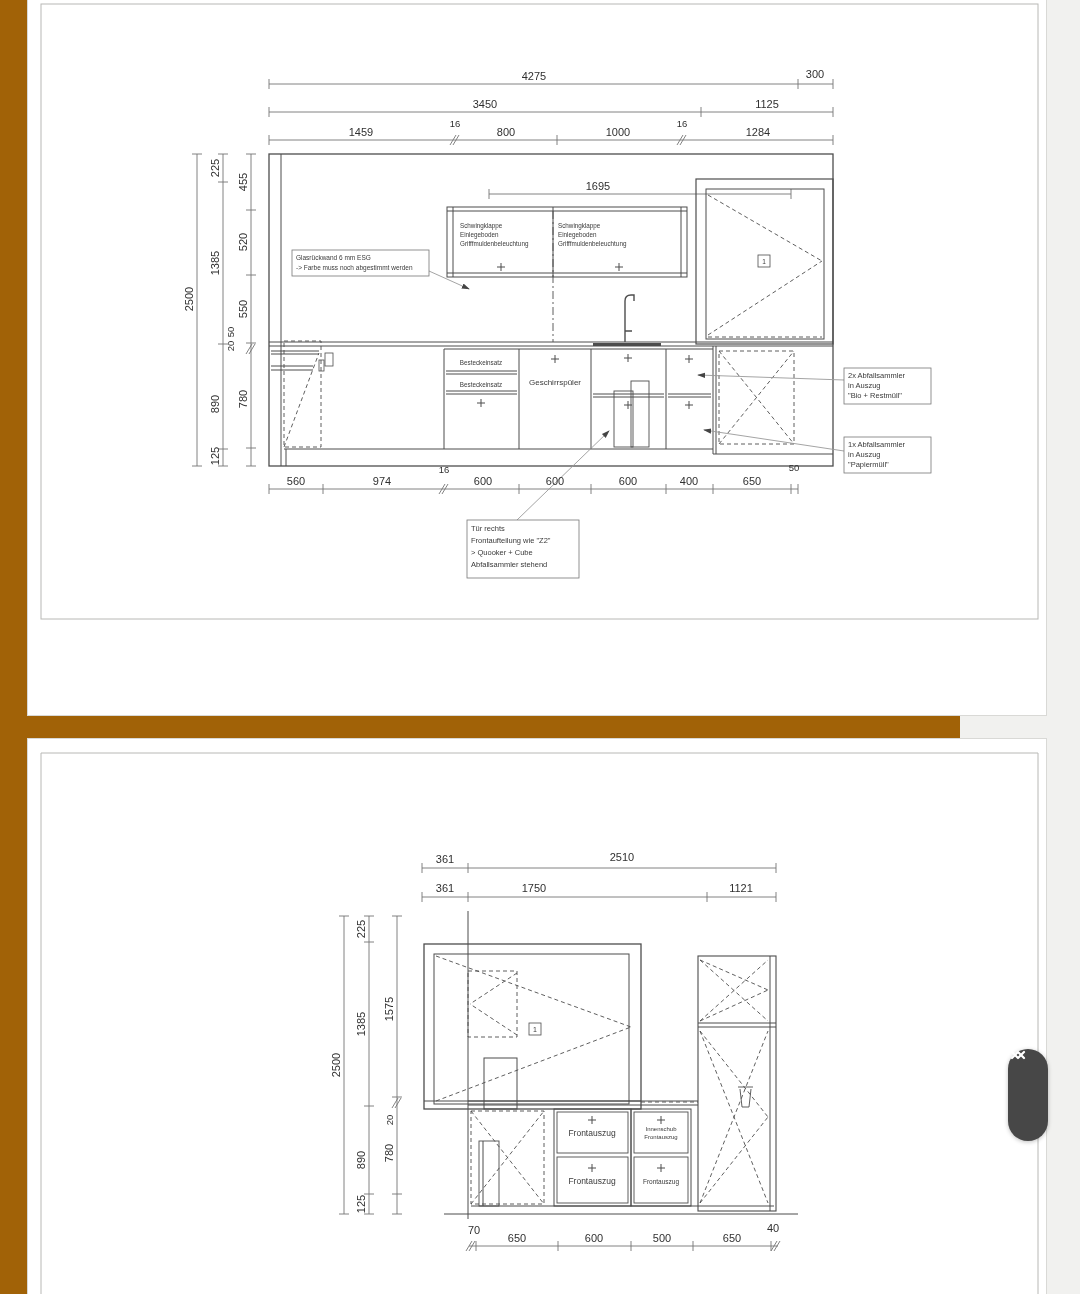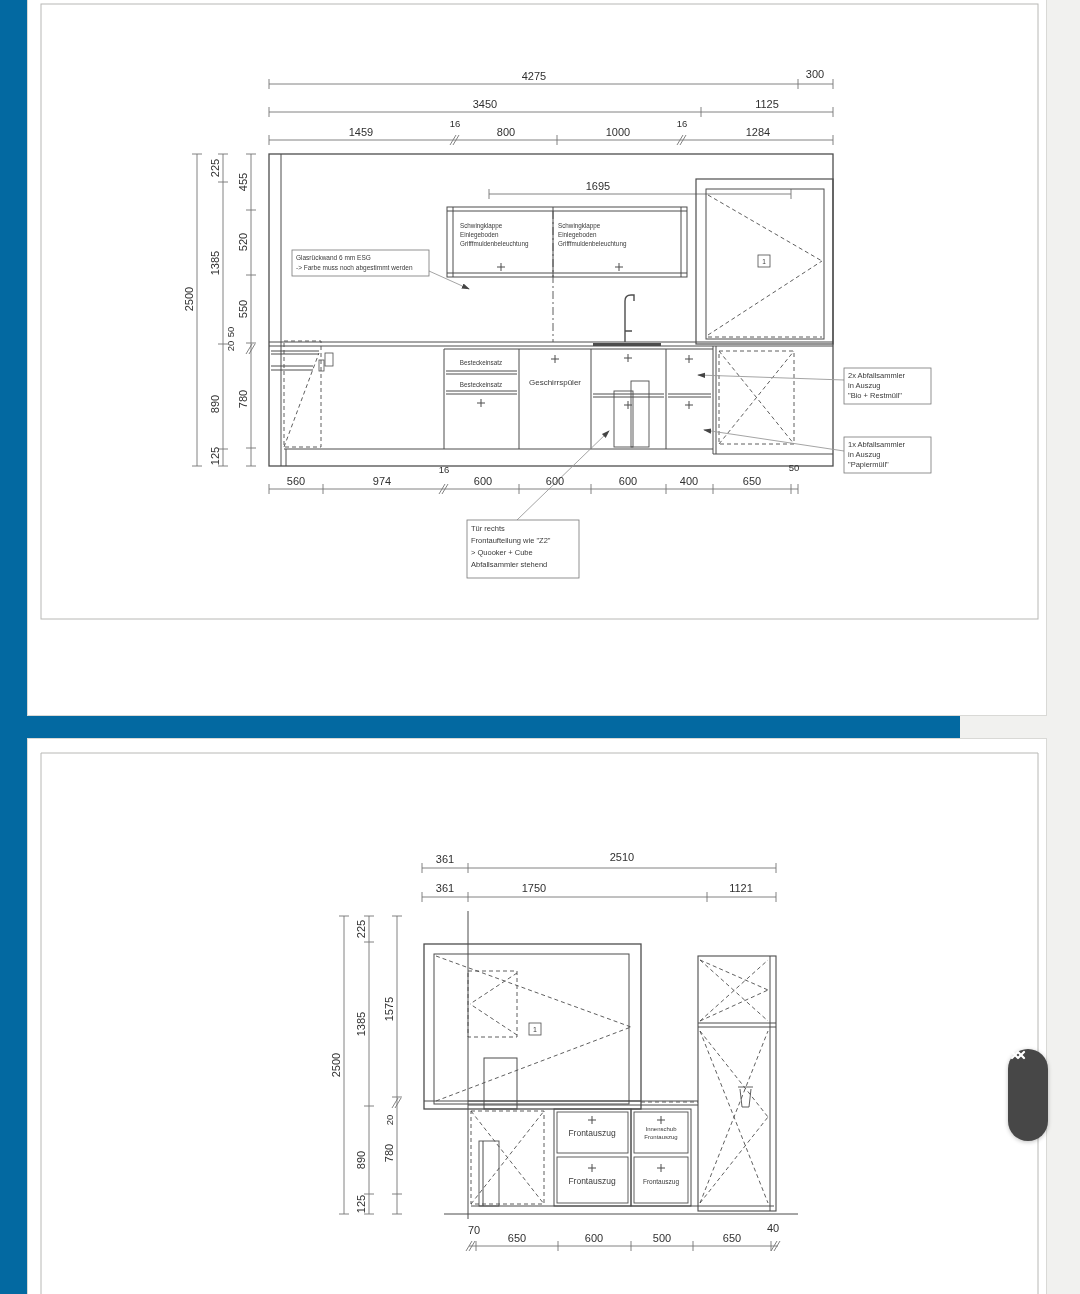--- a/index.html
+++ b/index.html
@@ -1,17 +1,17 @@
 <!DOCTYPE html>
 <html><head>
 <meta charset="utf-8">
 <style>
   html,body{margin:0;padding:0;background:#f1f1ef;width:1080px;height:1294px;overflow:hidden;
             font-family:"Liberation Sans",sans-serif;}
-  .stage{position:relative;width:960px;height:1294px;background:#0369a1;}
+  .stage{position:relative;width:960px;height:1294px;background:#a16207;}
   .page{position:absolute;left:27px;width:1020px;background:#ffffff;
         border:1px solid #d9d9d6;box-sizing:border-box;}
   #page1{top:-2px;height:718px;}
   #page2{top:738px;height:560px;}
   svg{position:absolute;left:0;top:0;display:block;}
   svg text{font-family:"Liberation Sans",sans-serif;fill:#303030;}
   .dimtxt{font-size:11px;}
   .dimtxt-s{font-size:9.5px;}
   .lbl{fill:#3a3a3a;}
   .scroll-pill{position:absolute;left:1008px;top:1049px;width:40px;height:92px;

